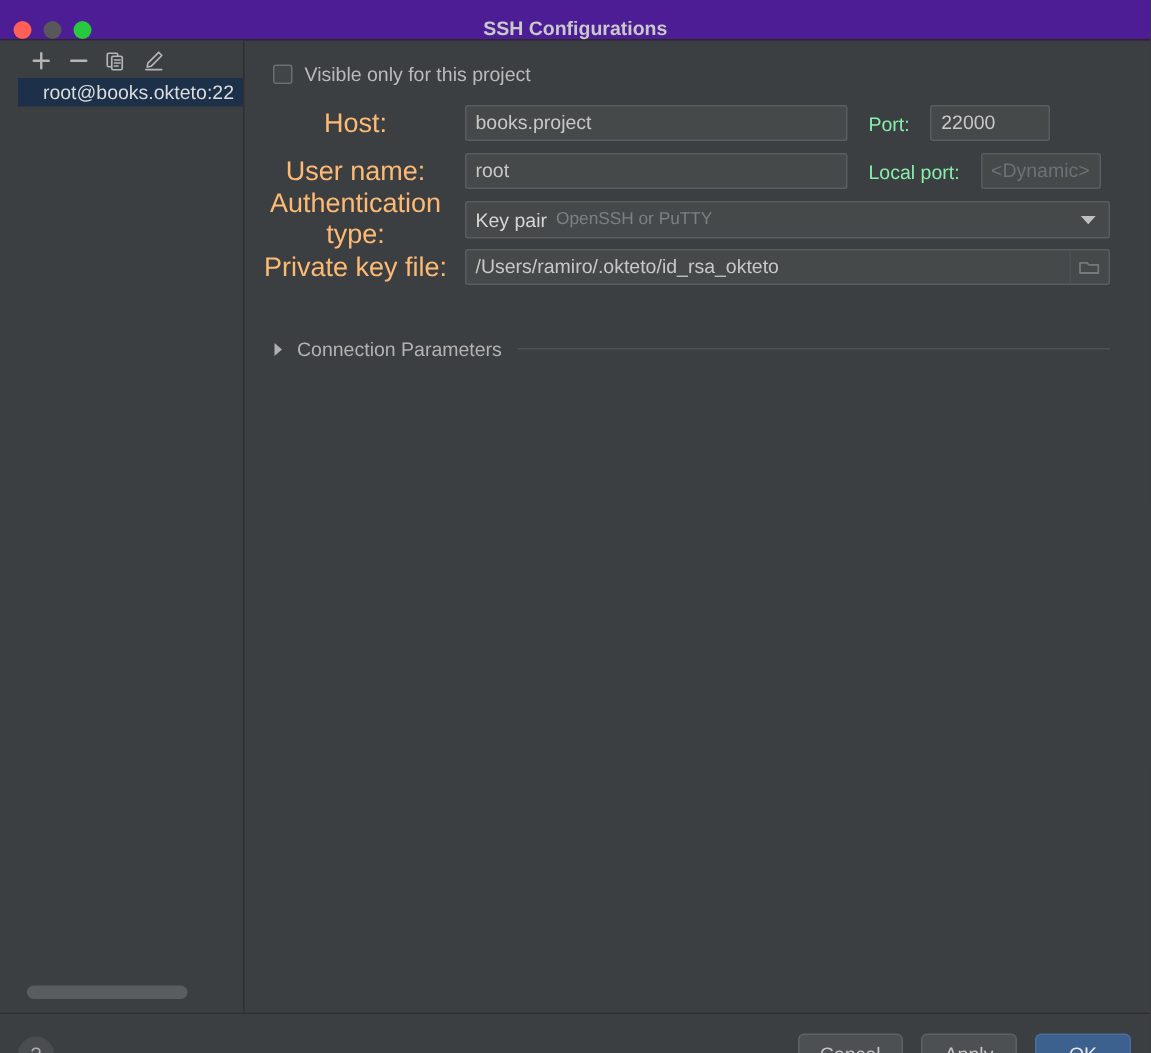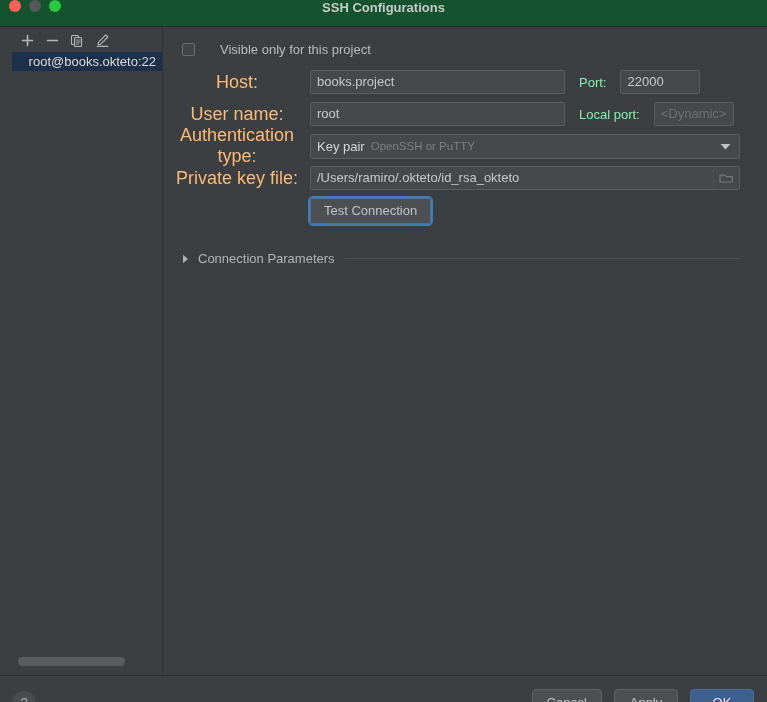--- a/index.html
+++ b/index.html
@@ -11,24 +11,24 @@
     font-size: 13px;
     color: #bbbbbb;
     overflow: hidden;
     user-select: none;
   }
 
   
   .titlebar {
     position: relative;
     height: 27px;
-    background: #14532d;
+    background: #4c1d95;
     border-bottom: 1px solid #2b2827;
     display: flex;
-    align-items: flex-start;
+    align-items: flex-end;
   }
   .traffic {
     display: flex; gap: 8px;
     padding-left: 9px;
   }
   .light { width: 12px; height: 12px; border-radius: 50%; }
   .light.red    { background: #ff5f57; }
   .light.gray   { background: #58585a; }
   .light.green  { background: #28c840; }
   .title-text {
@@ -162,21 +162,21 @@
     width: 13px; height: 13px;
     border: 1px solid #6b6f71;
     border-radius: 2px;
     background: #414547;
     flex: 0 0 13px;
     margin-right: 8px;
   }
   .cbox.dim { border-color: #555859; background: #3f4344; }
   .cb-label { color: #bbbbbb; font-size: 13px; }
   .cb-label.dim { color: #6e7173; }
-  .cb-indent { margin-left: 9px; display: flex; align-items: center; gap: 17px; }
+  .cb-indent { margin-left: 9px; display: flex; align-items: center; }
 
   
   .combo {
     position: relative;
     width: 430px; flex: 0 0 430px;
     height: 25px;
     background: #45494a;
     border: 1px solid #5a5d5f;
     border-radius: 2px;
     display: flex; align-items: center;
@@ -372,21 +372,20 @@
           <svg width="15" height="12" viewBox="0 0 15 12">
             <path d="M1 3.2V10h12.2V4.6H7.1L5.8 3.2z" fill="none" stroke="#76797b" stroke-width="1.2" stroke-linejoin="round"></path>
           </svg>
         </span>
       </div>
     </div>
 
 
     <div class="btn-row">
       <div class="spacer"></div>
-      <button class="btn focused">Test Connection</button>
     </div>
 
     <div class="section">
       <span class="tri">
         <svg width="7" height="10" viewBox="0 0 7 10">
             <path d="M1 0.7l5 4.3-5 4.3z" fill="#b0b0b0"></path>
           </svg>
       </span>
       <span class="section-title">Connection Parameters</span>
       <span class="section-line"></span>

